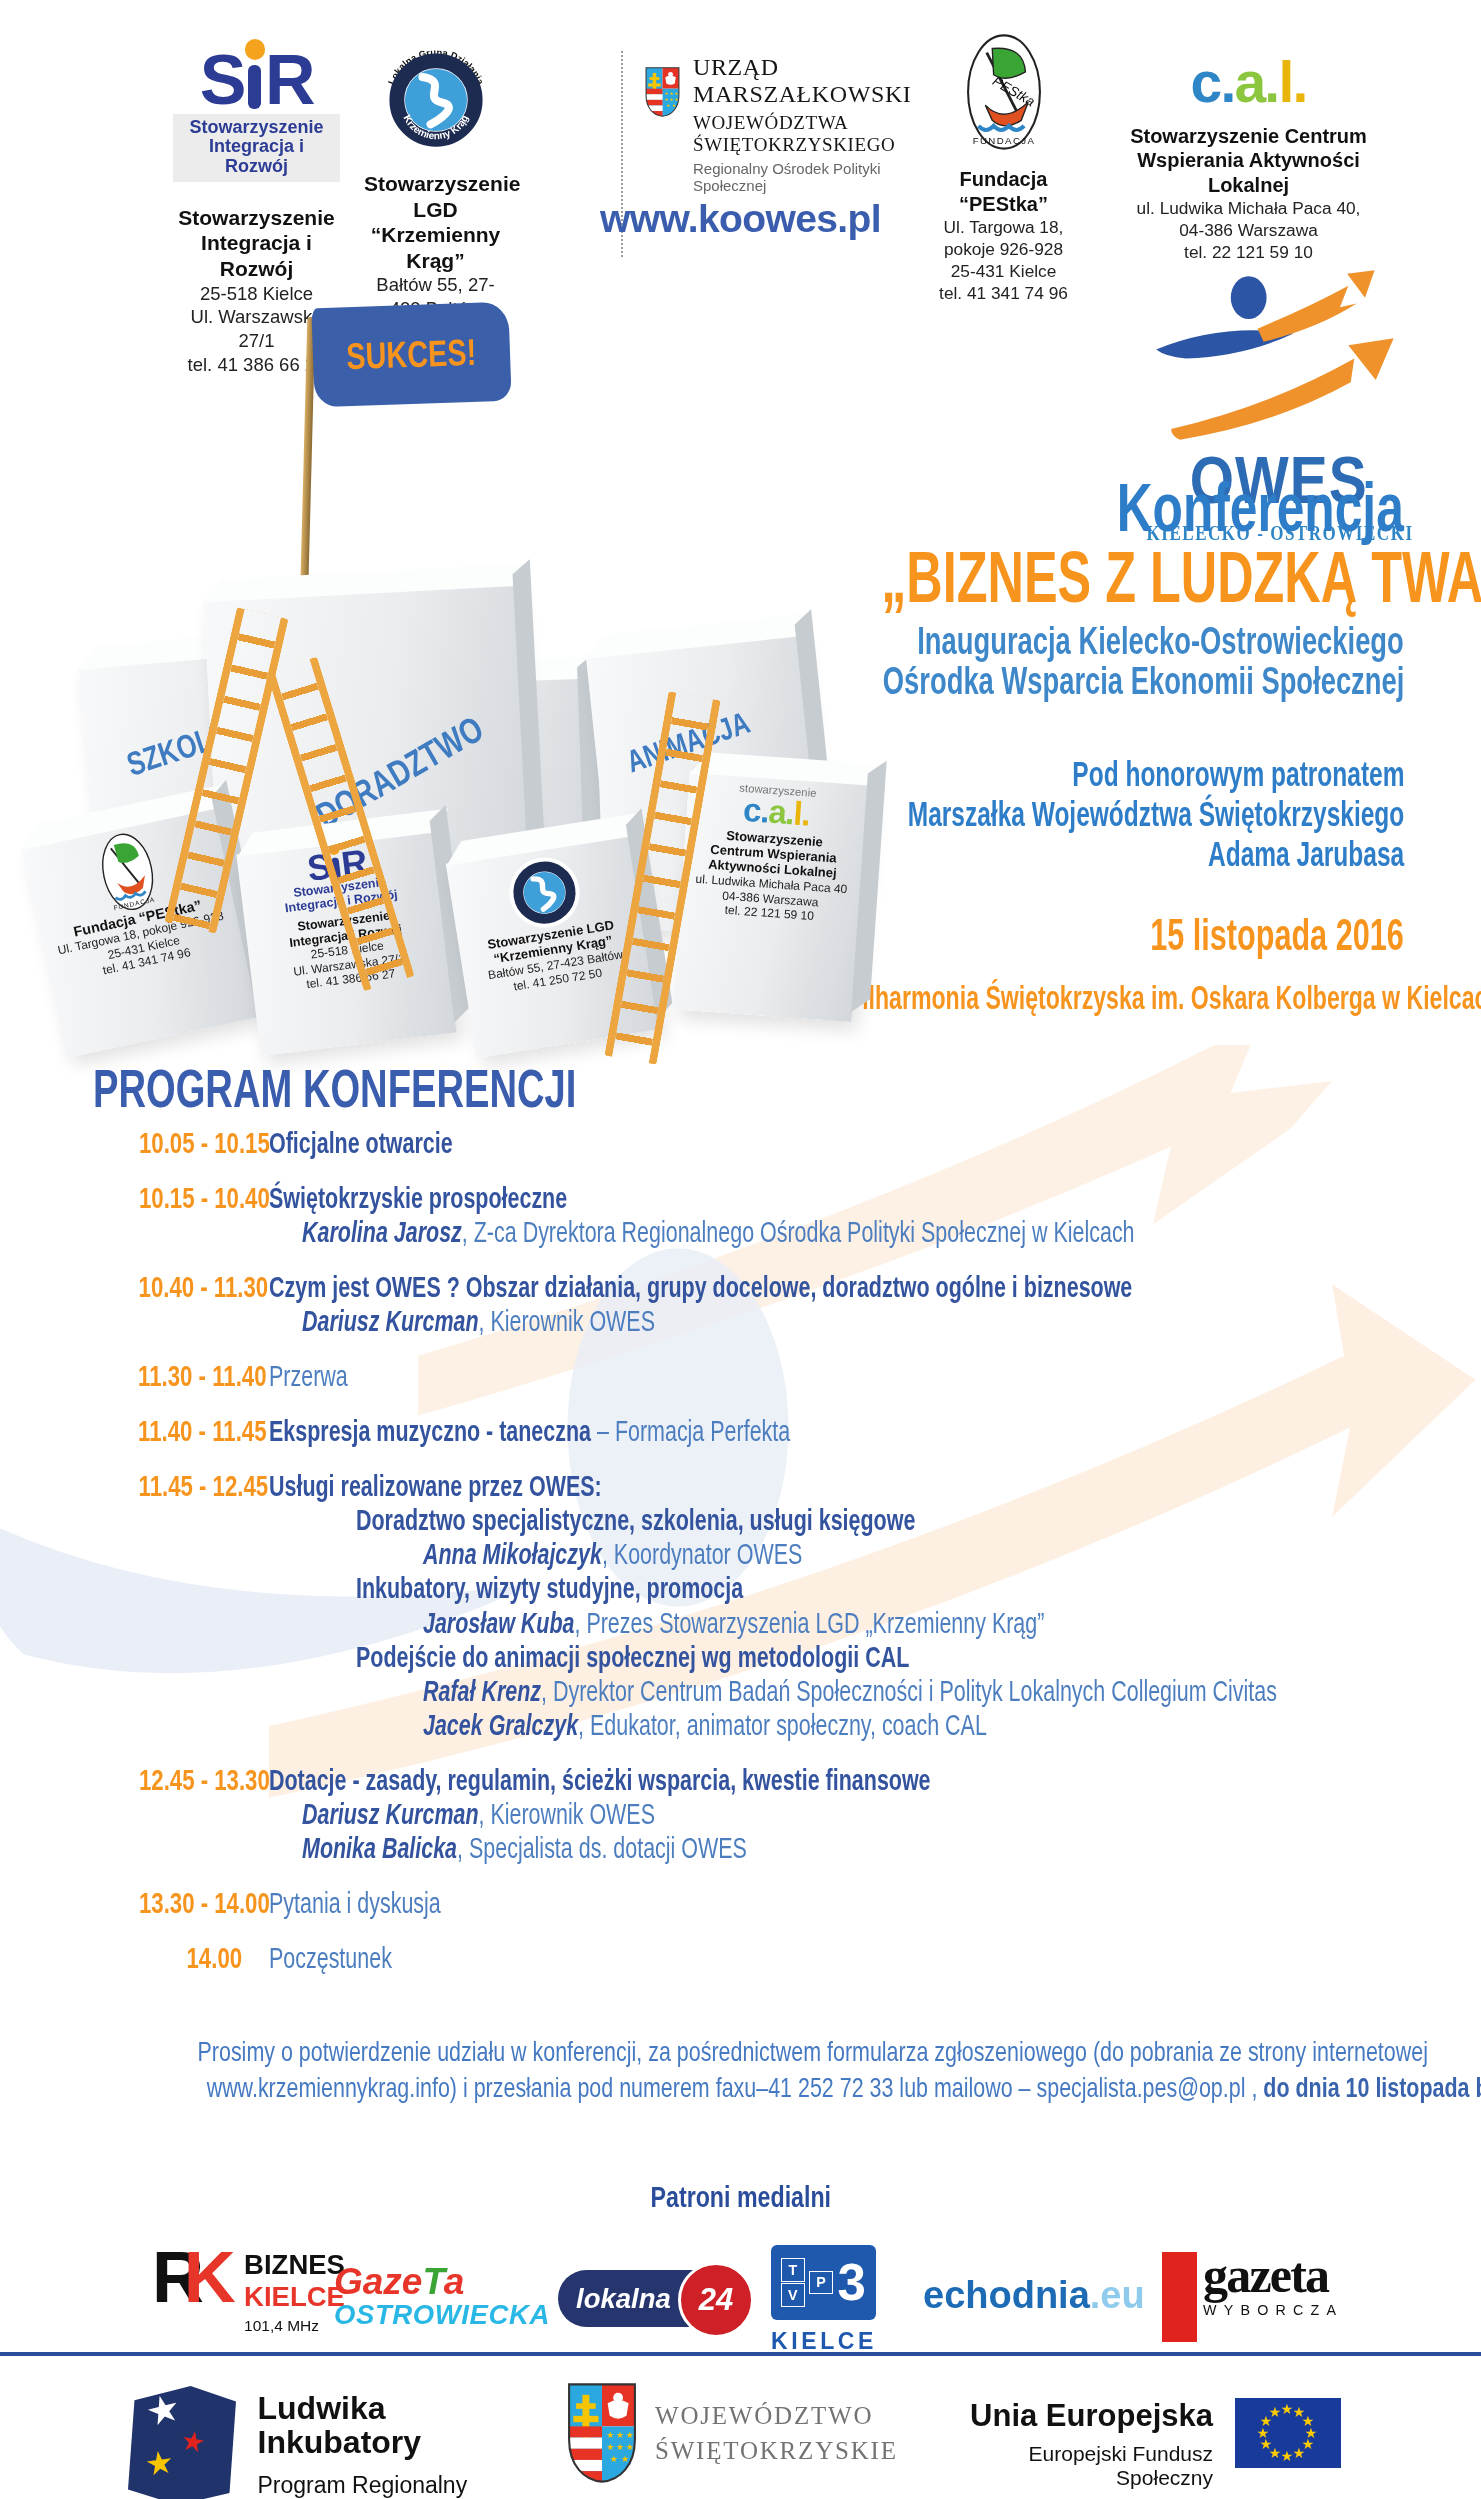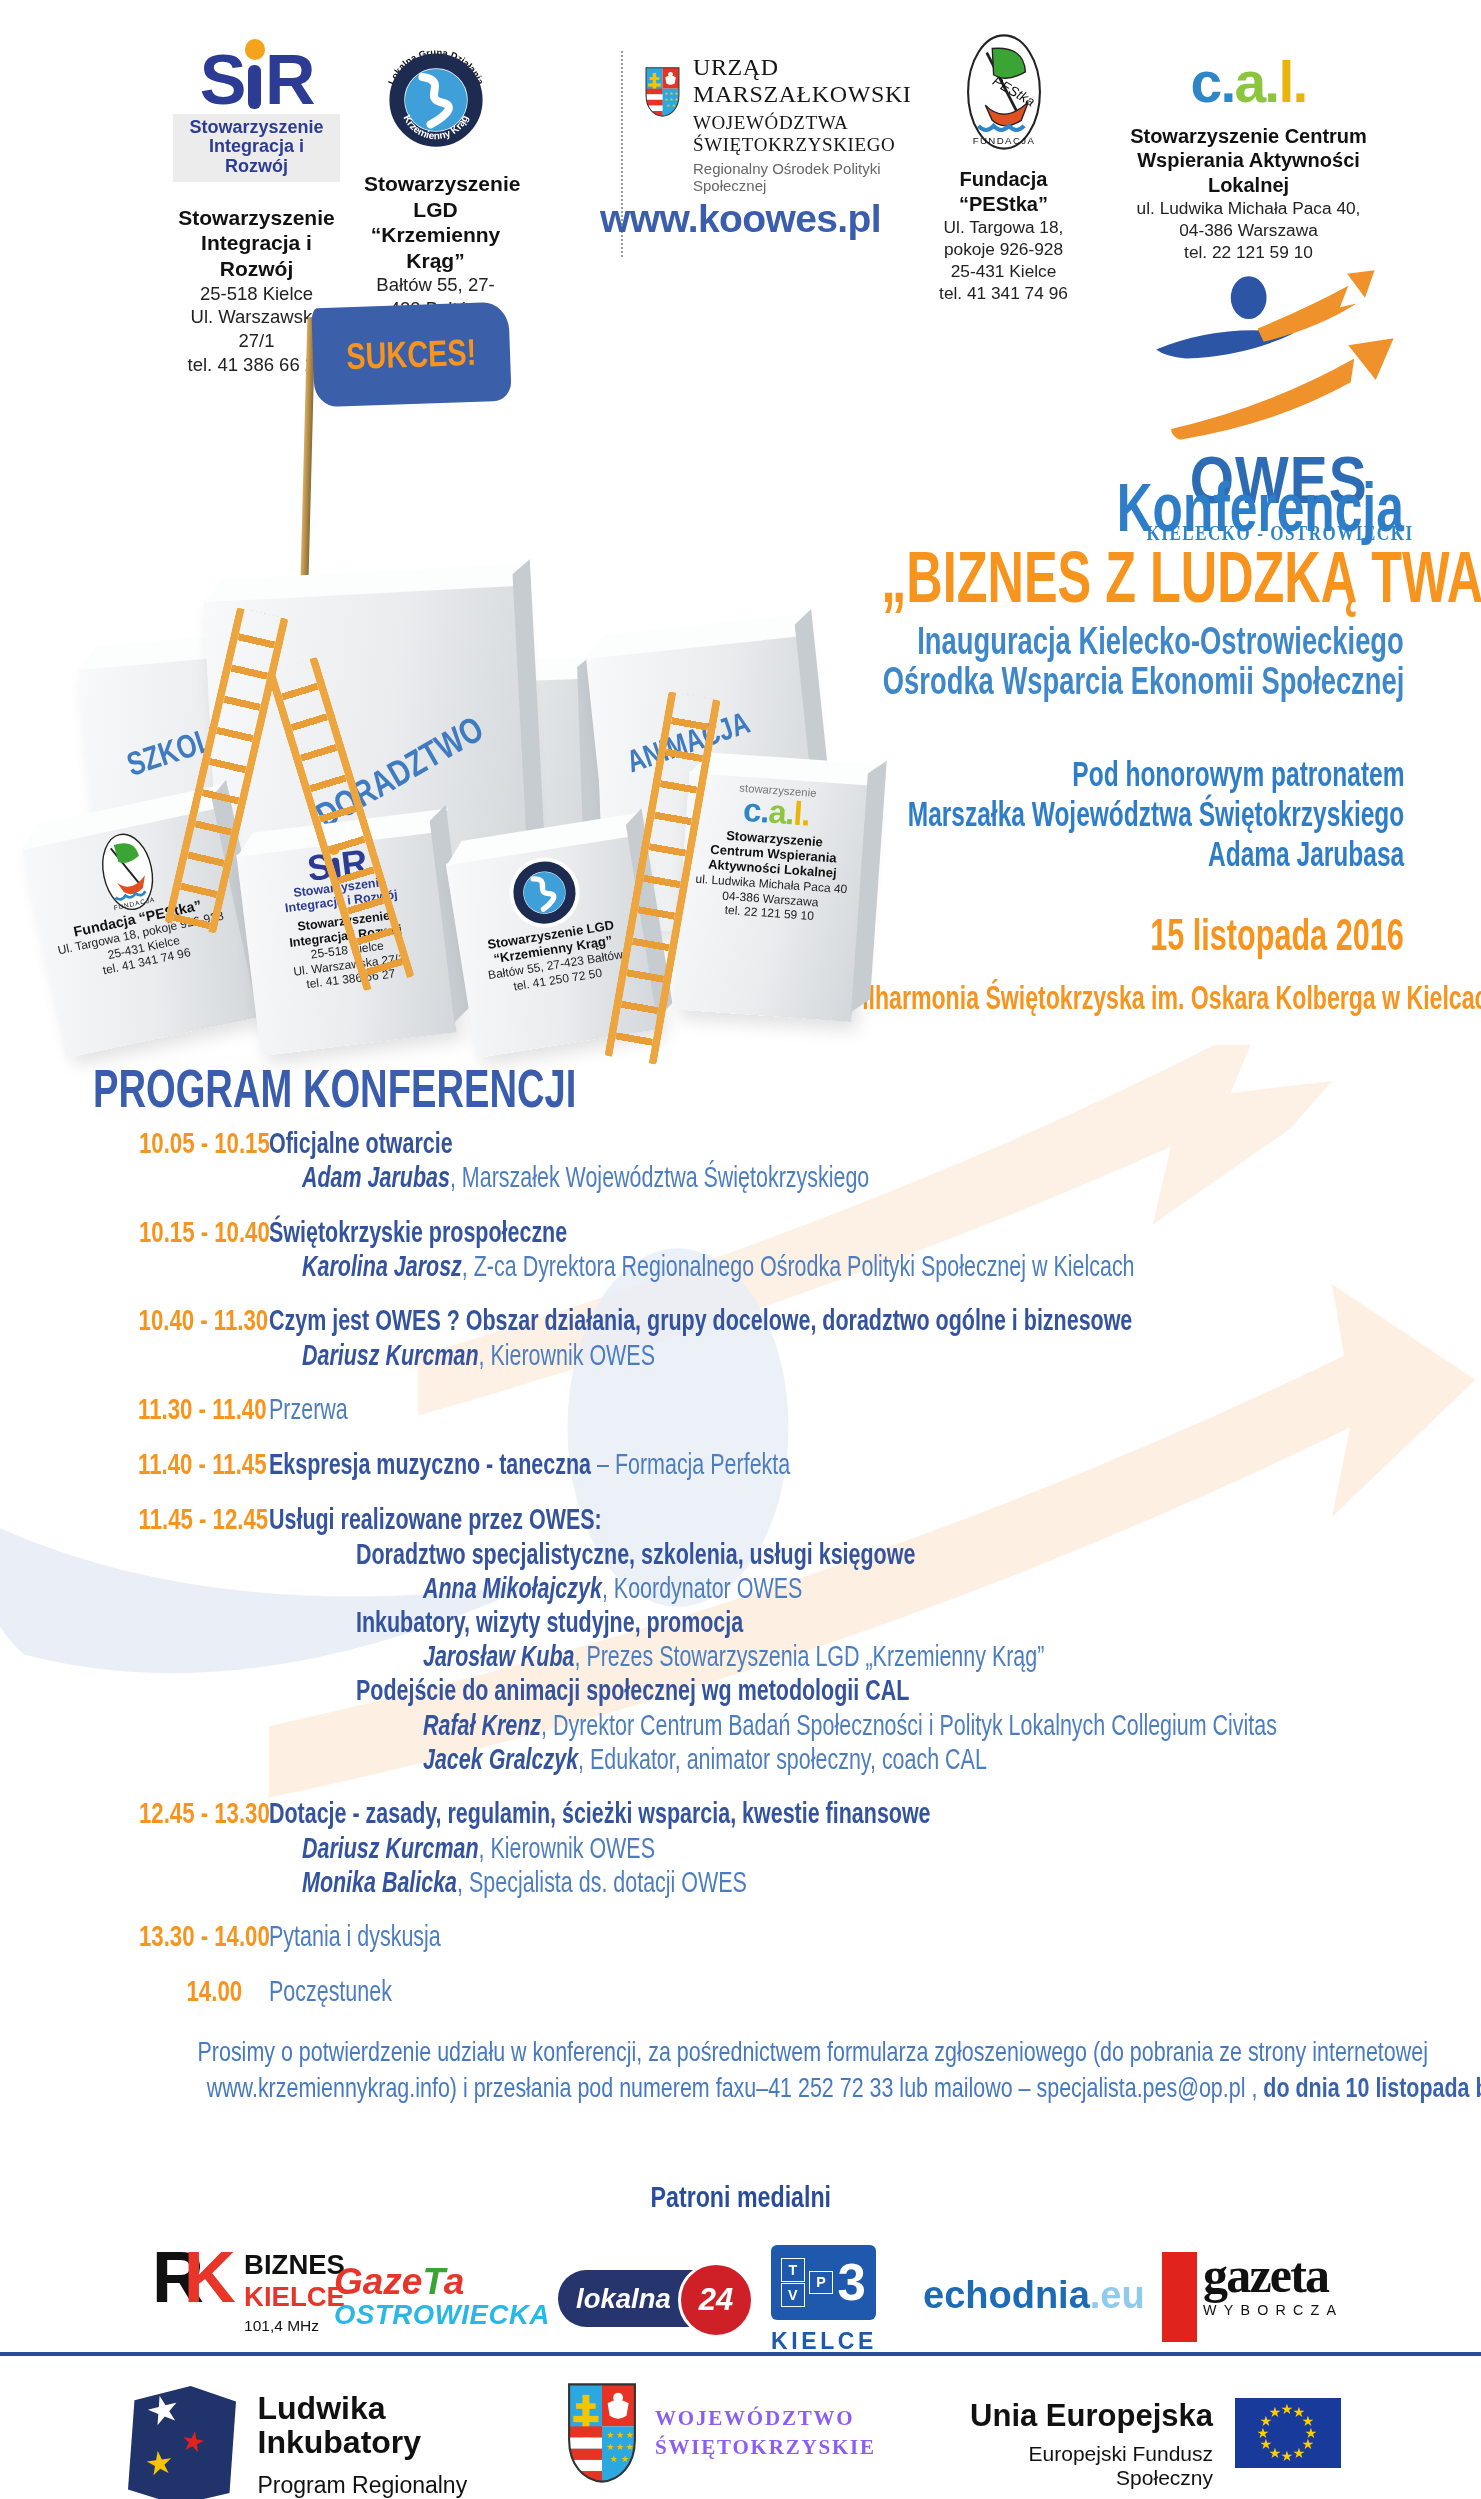--- a/index.html
+++ b/index.html
@@ -84,21 +84,21 @@
   .pill{position:relative;width:149px;height:57px;background:#26356e;border-radius:30px;
         display:flex;align-items:center;padding-left:18px;}
   .tvp-box{width:105px;height:75px;background:#1e59ad;border-radius:6px;display:flex;align-items:center;justify-content:center;gap:4.8px;}
   .tvp-letter{width:21.5px;height:21.5px;border:1.8px solid #fff;color:#fff;font-weight:bold;font-size:14.3px;
         display:flex;align-items:center;justify-content:center;margin:1.2px 0;}
   .divider{background:#2a4d9b;}
   .fe-flag{clip-path:polygon(6% 12%,58% 0,100% 13%,94% 90%,46% 100%,0 87%);background:#20336b;position:relative;}
   .fe-star{position:absolute;line-height:1;}
   .eu-flag{position:relative;background:#173a9b;}
   .eu-flag .st{position:absolute;color:#ffcc00;font-size:14.3px;line-height:1;}
-  .serif-caps{font-family:"Liberation Serif",serif;letter-spacing:1.8px;color:#8b5cf6;font-size:21px;line-height:1.4;font-weight:bold;}
+  .serif-caps{font-family:"Liberation Serif",serif;letter-spacing:1.8px;color:#737373;font-size:25px;line-height:1.4;}
 
   
   .wm{position:absolute;pointer-events:none;}
 </style>
 </head>
 <body>
 
 <div class="poster">
 
   <svg class="wm" style="left:0;top:1045px;" width="1482" height="986" viewBox="0 0 2481 1650">
@@ -349,21 +349,20 @@
   </div>
 
   <div class="abs prog-heading" style="left:93px;top:1058px;">
     <span class="sx" style="--s:.72">PROGRAM KONFERENCJI</span>
   </div>
   <div class="abs" style="left:93px;top:1126px;width:1356px;">
       <div class="prog-entry">
         <div class="prog-time"><span class="sx sxr" style="--s: .74;">10.05 - 10.15</span></div>
         <div class="prog-body">
           <div class="prog-row"><span class="sx" style="--s: .74;"><span class="seg-b">Oficjalne otwarcie</span></span></div>
-          <div class="prog-row ind1"><span class="sx" style="--s: .74;"><span class="seg-n">Adam Jarubas</span><span class="seg-r">, Marszałek Województwa Świętokrzyskiego</span></span></div>
         </div>
       </div>
       <div class="prog-entry">
         <div class="prog-time"><span class="sx sxr" style="--s: .74;">10.15 - 10.40</span></div>
         <div class="prog-body">
           <div class="prog-row"><span class="sx" style="--s: .74;"><span class="seg-b">Świętokrzyskie prospołeczne</span></span></div>
           <div class="prog-row ind1"><span class="sx" style="--s: .74;"><span class="seg-n">Karolina Jarosz</span><span class="seg-r">, Z-ca Dyrektora Regionalnego Ośrodka Polityki Społecznej w Kielcach</span></span></div>
         </div>
       </div>
       <div class="prog-entry">

